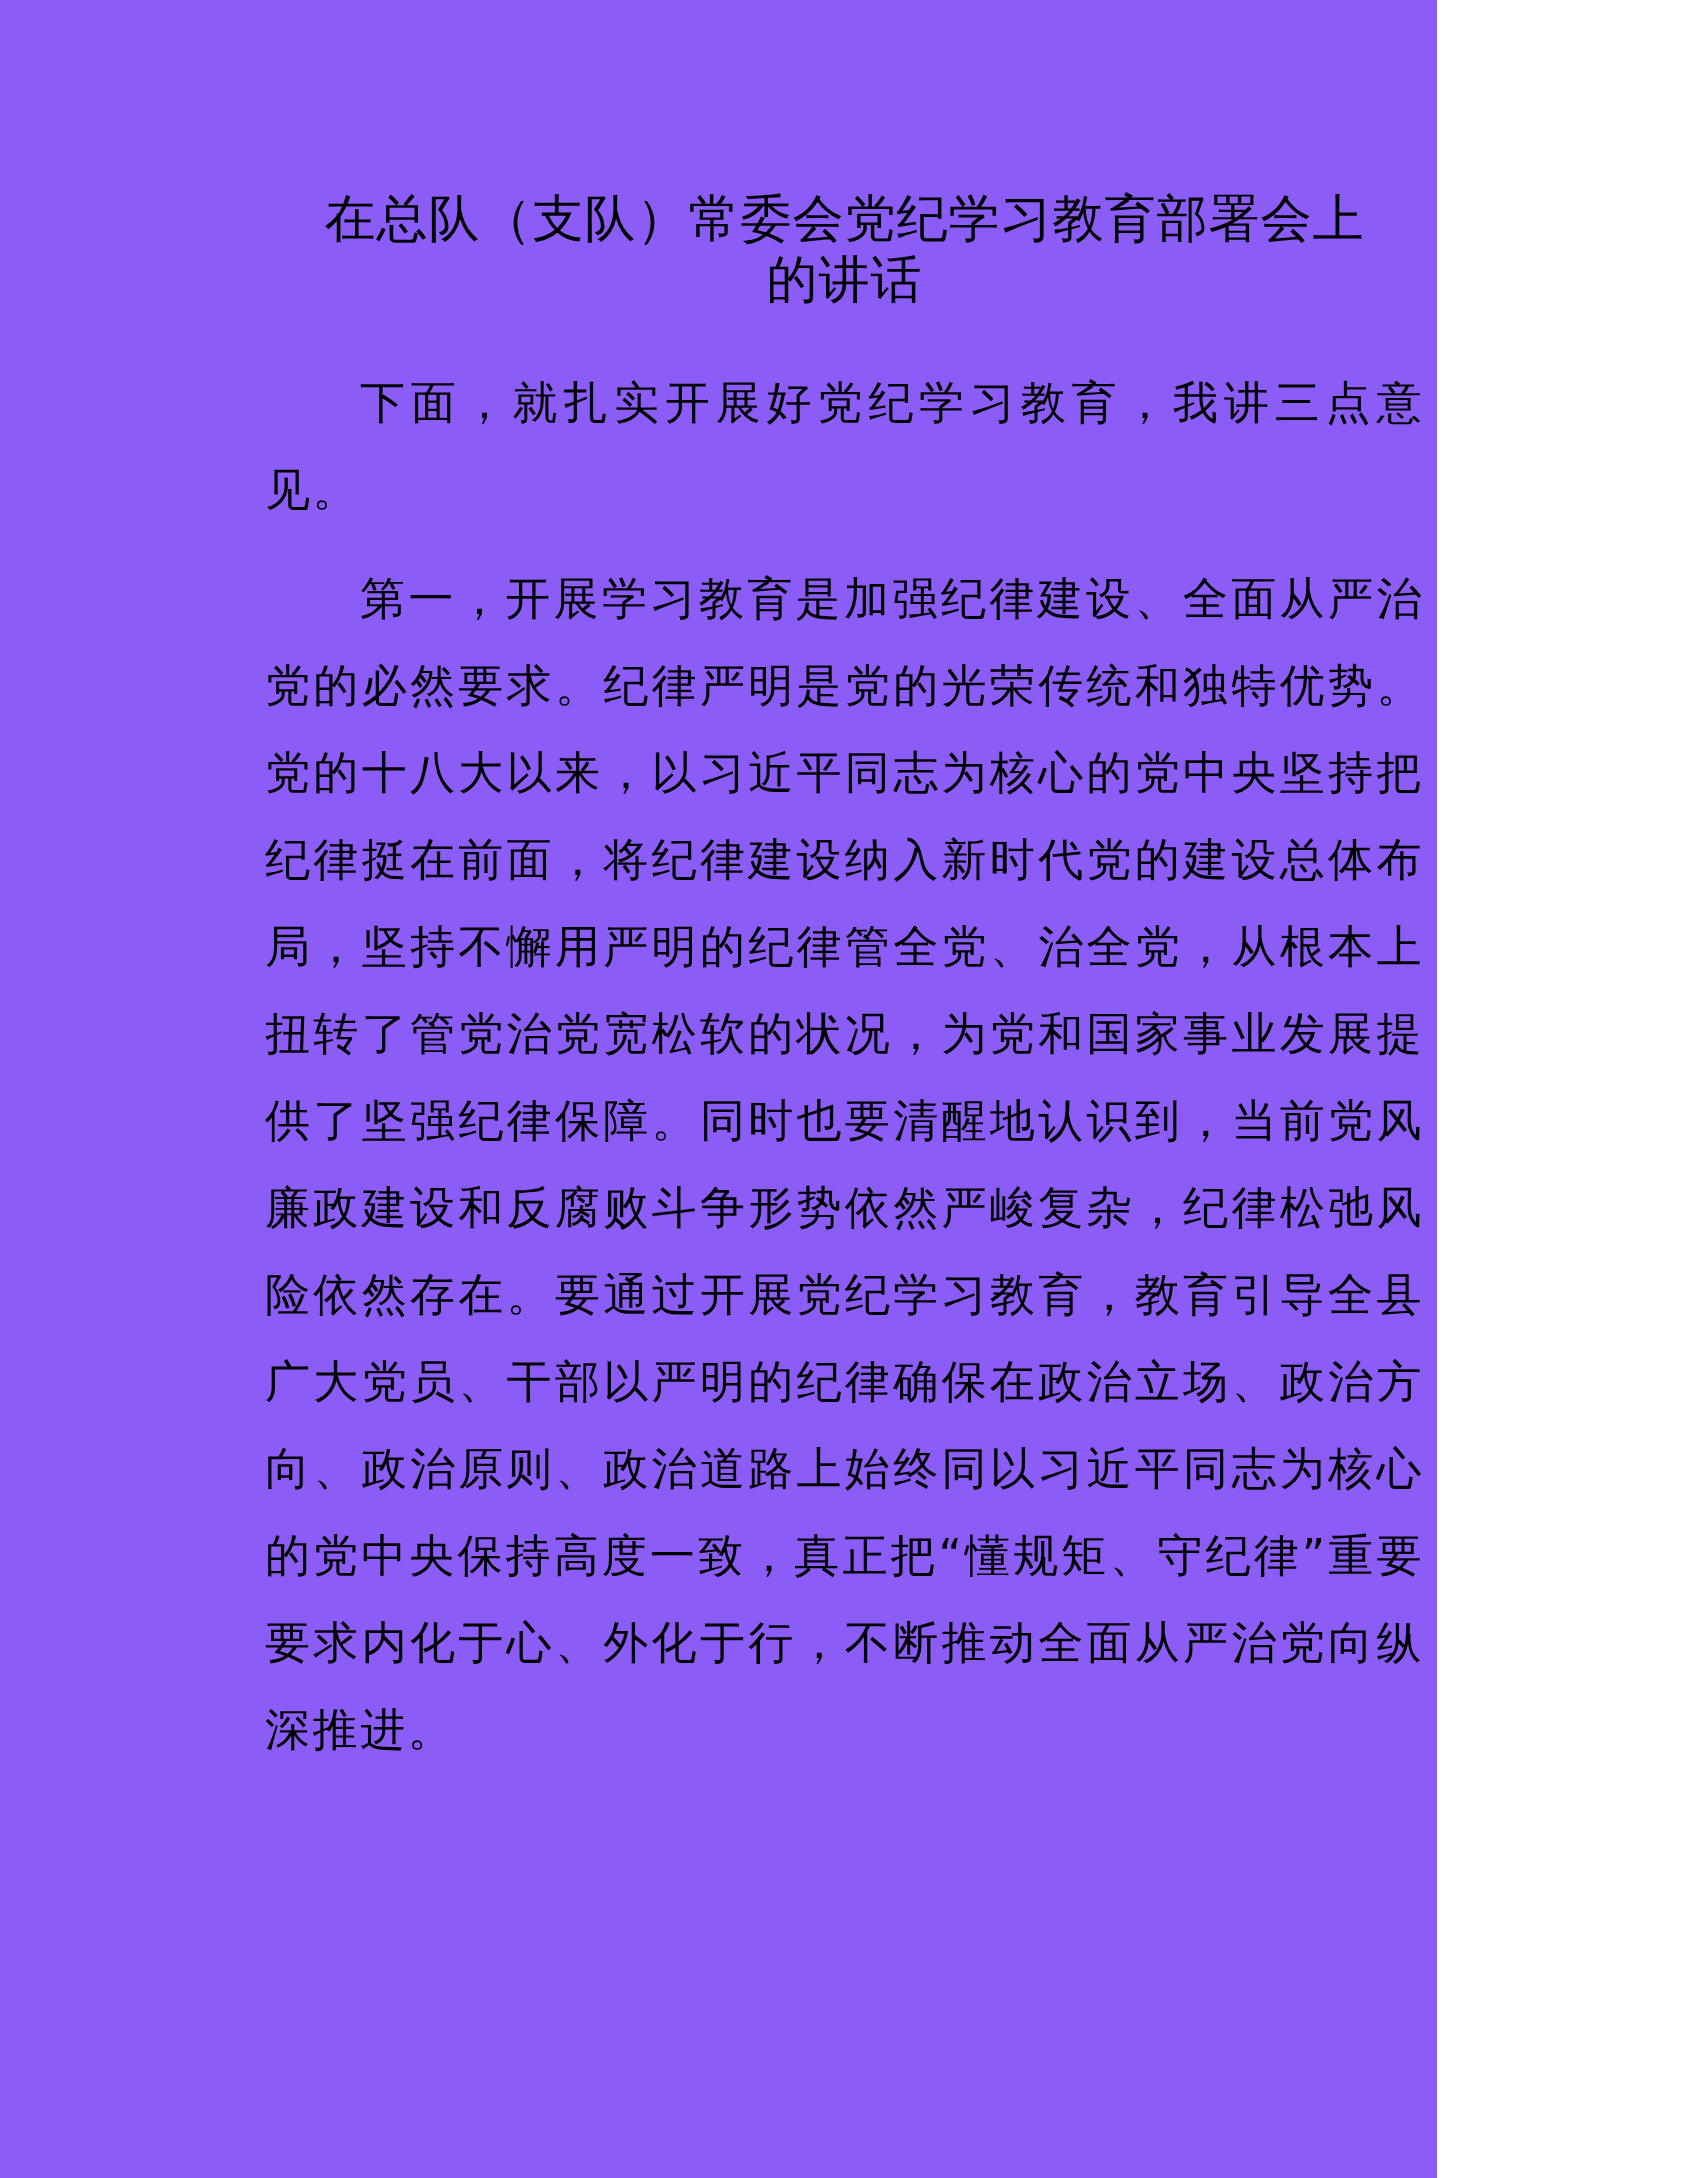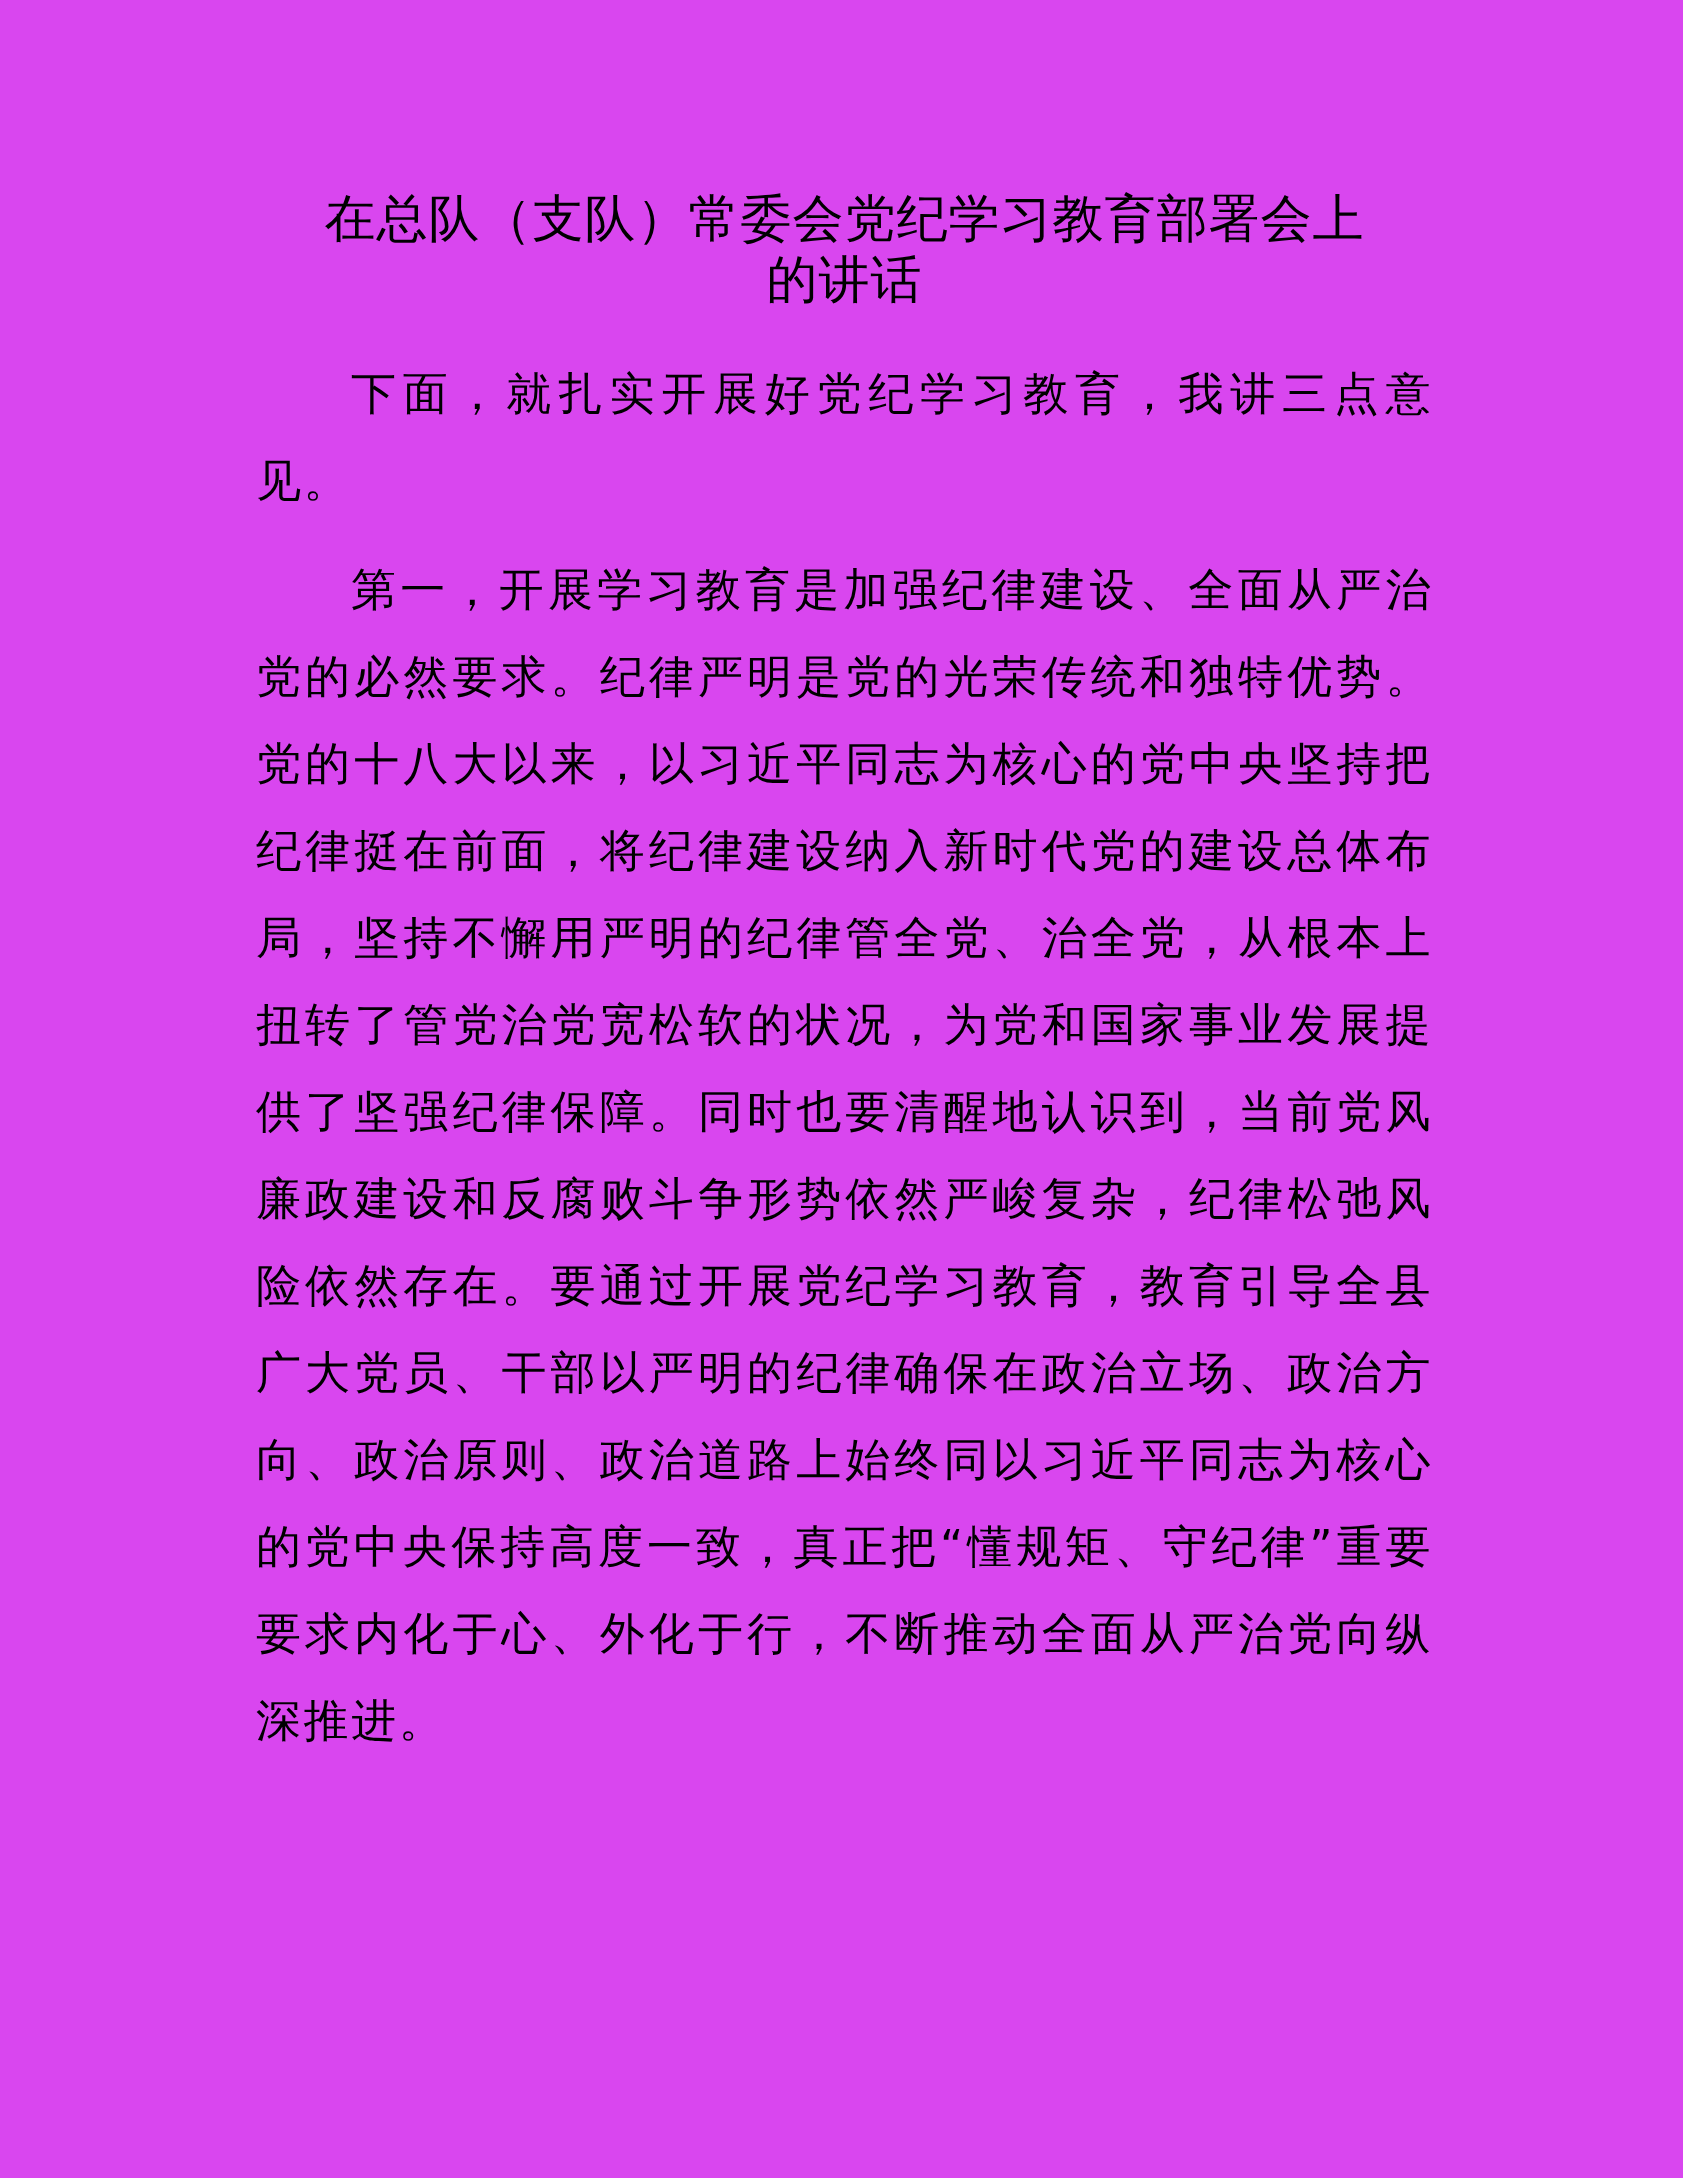--- a/index.html
+++ b/index.html
@@ -1,22 +1,22 @@
 <!DOCTYPE html>
 <html><head>
 <meta charset="utf-8">
 <style>
   html, body { margin: 0; padding: 0; background: #ffffff; }
   body { width: 1683px; height: 2178px; position: relative; overflow: hidden;
          font-family: "DejaVu Sans", "Liberation Sans", sans-serif; color: #000; }
-  .page { position: absolute; left: 0; top: 0; width: 1683px; height: 2178px; background: #d946ef; }
+  .page { position: absolute; left: 0; top: 0; width: 1437px; height: 2178px; background: #8b5cf6; }
   .title { position: absolute; left: 248px; width: 1193px; text-align: center;
            font-size: 51px; line-height: 61px; top: 188px; letter-spacing: 1px; }
   .body { position: absolute; left: 248px; width: 1193px; top: 342px; }
-  .p { font-size: 45px; line-height: 87px; margin: 8px; text-align: justify;
+  .p { font-size: 45px; line-height: 87px; margin: 17px; text-align: justify;
        text-justify: inter-character; letter-spacing: 2.6px; }
   .indent { text-indent: 95px; }
   .gap { margin-top: 22px; }
 </style>
 </head>
 <body>
 
 <div class="page">
   <div class="title">
     <div>在总队（支队）常委会党纪学习教育部署会上</div>

